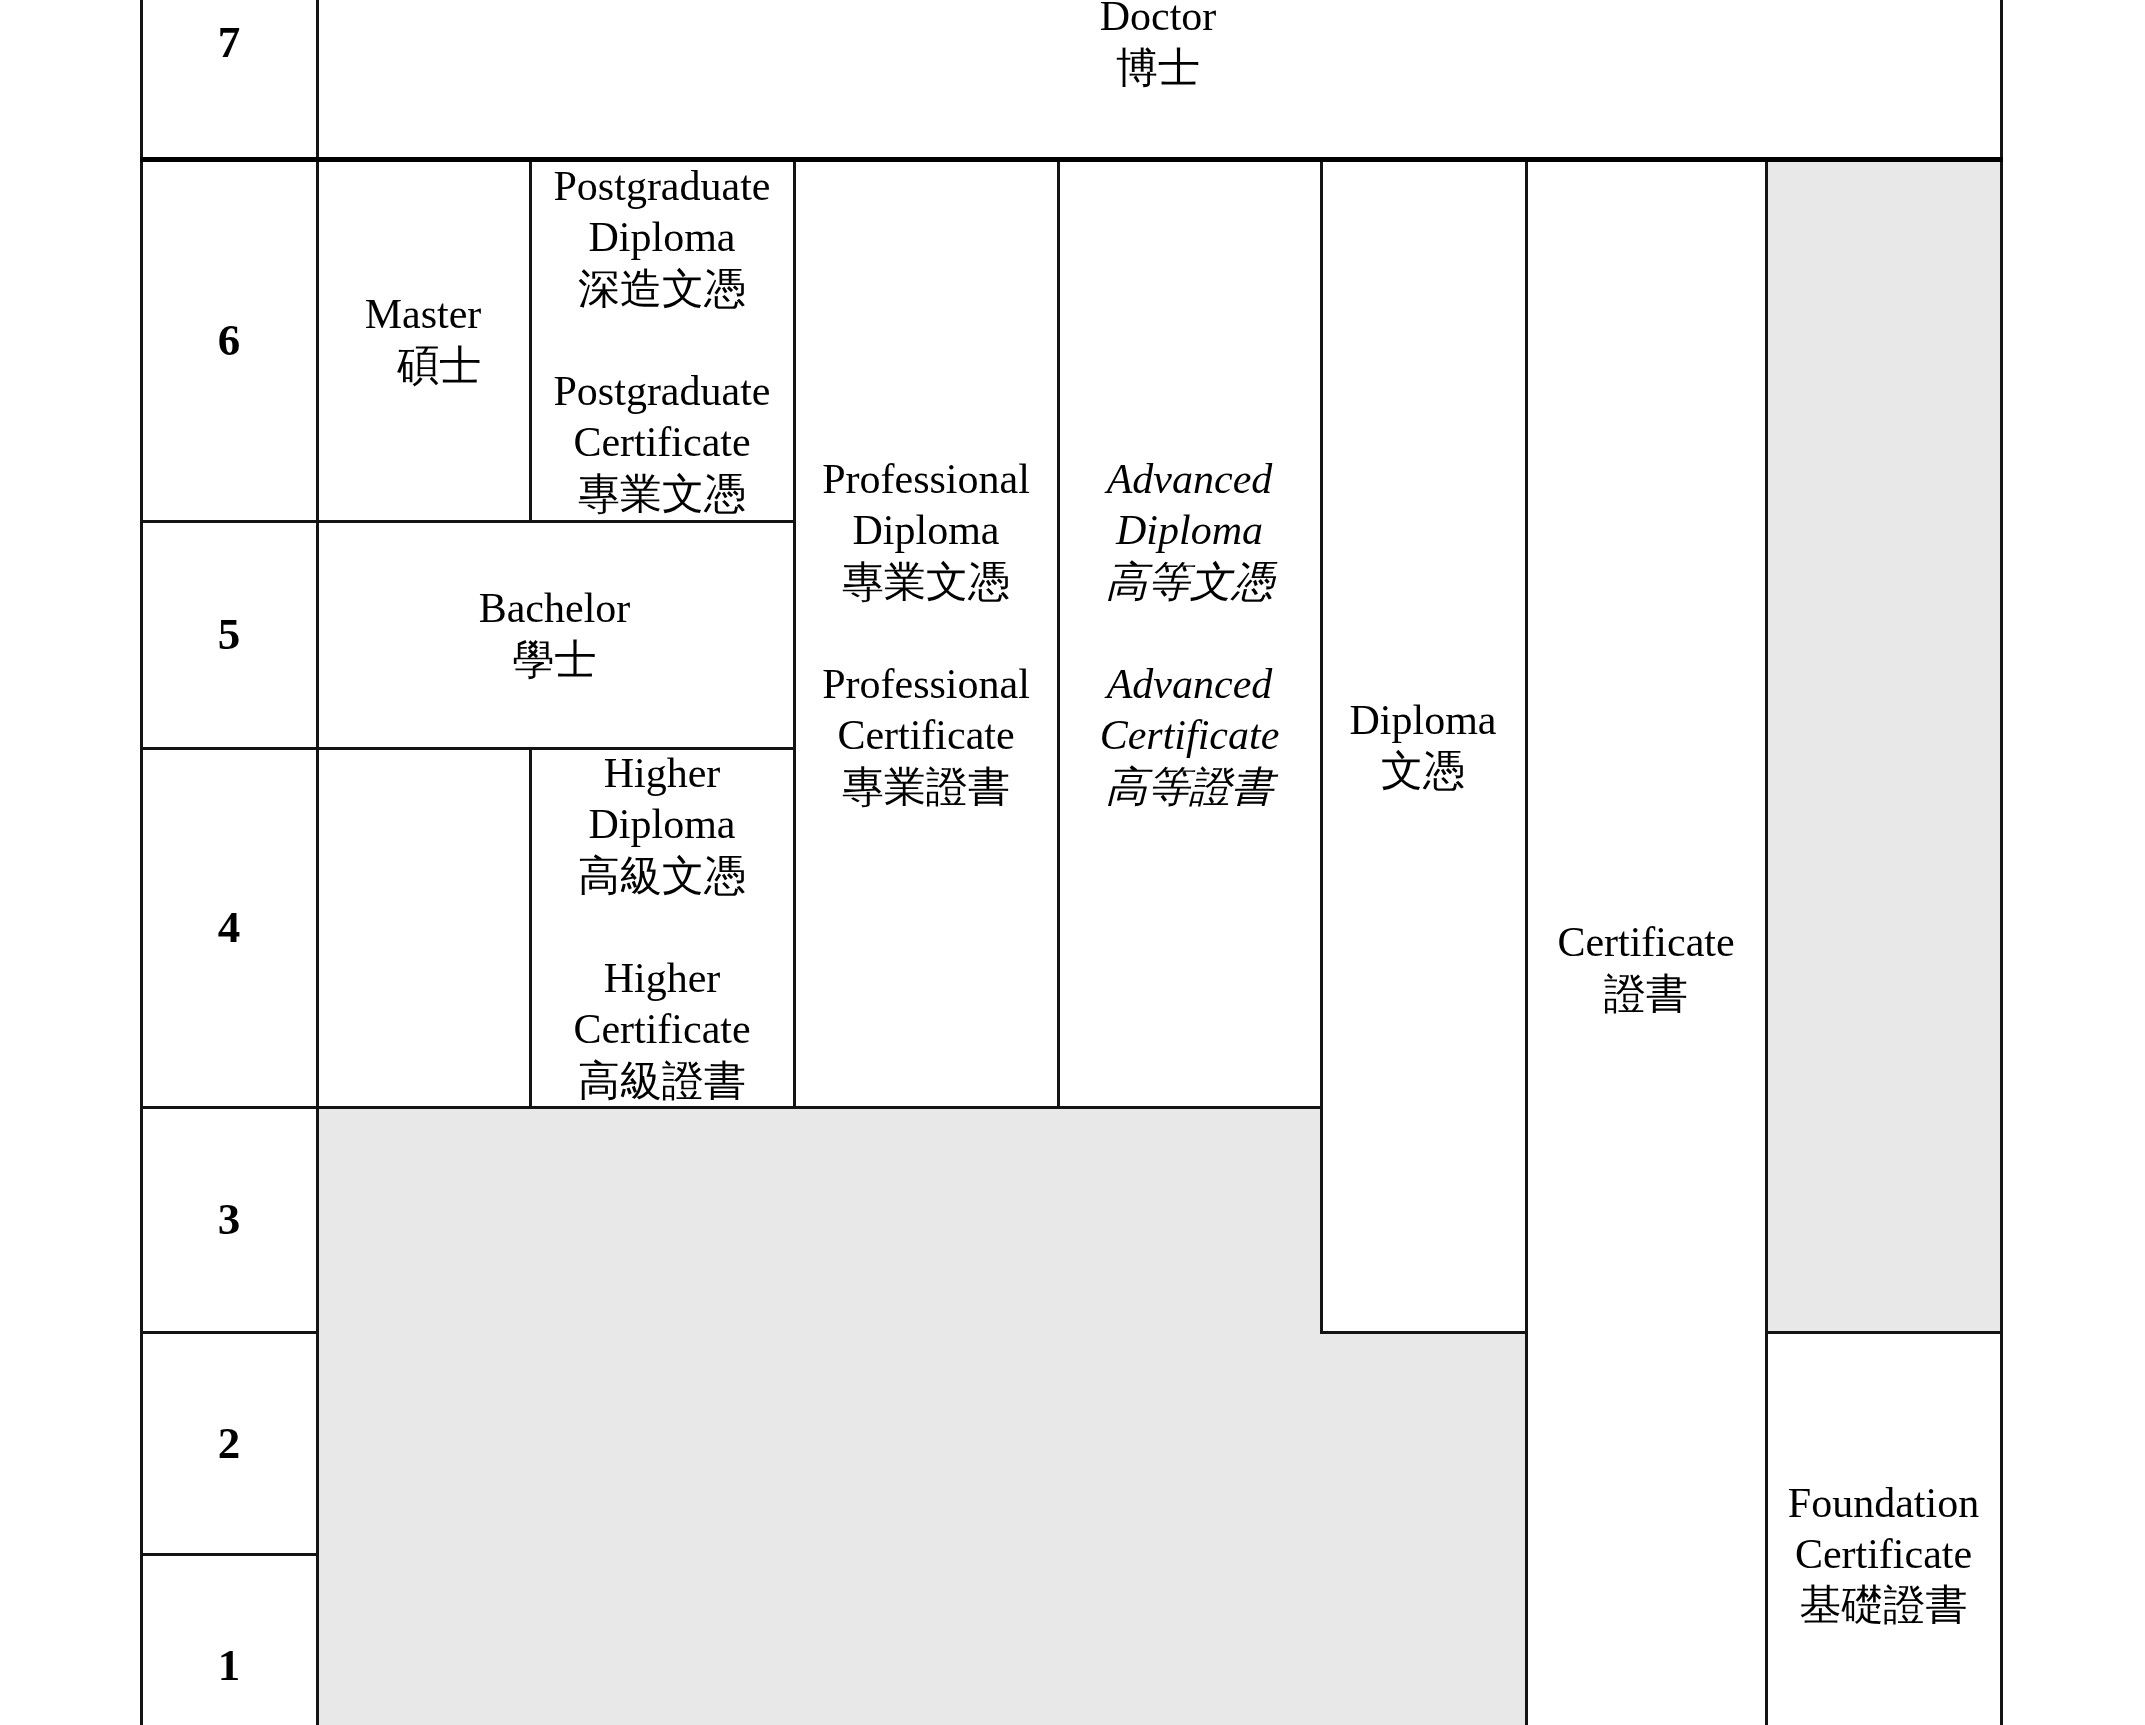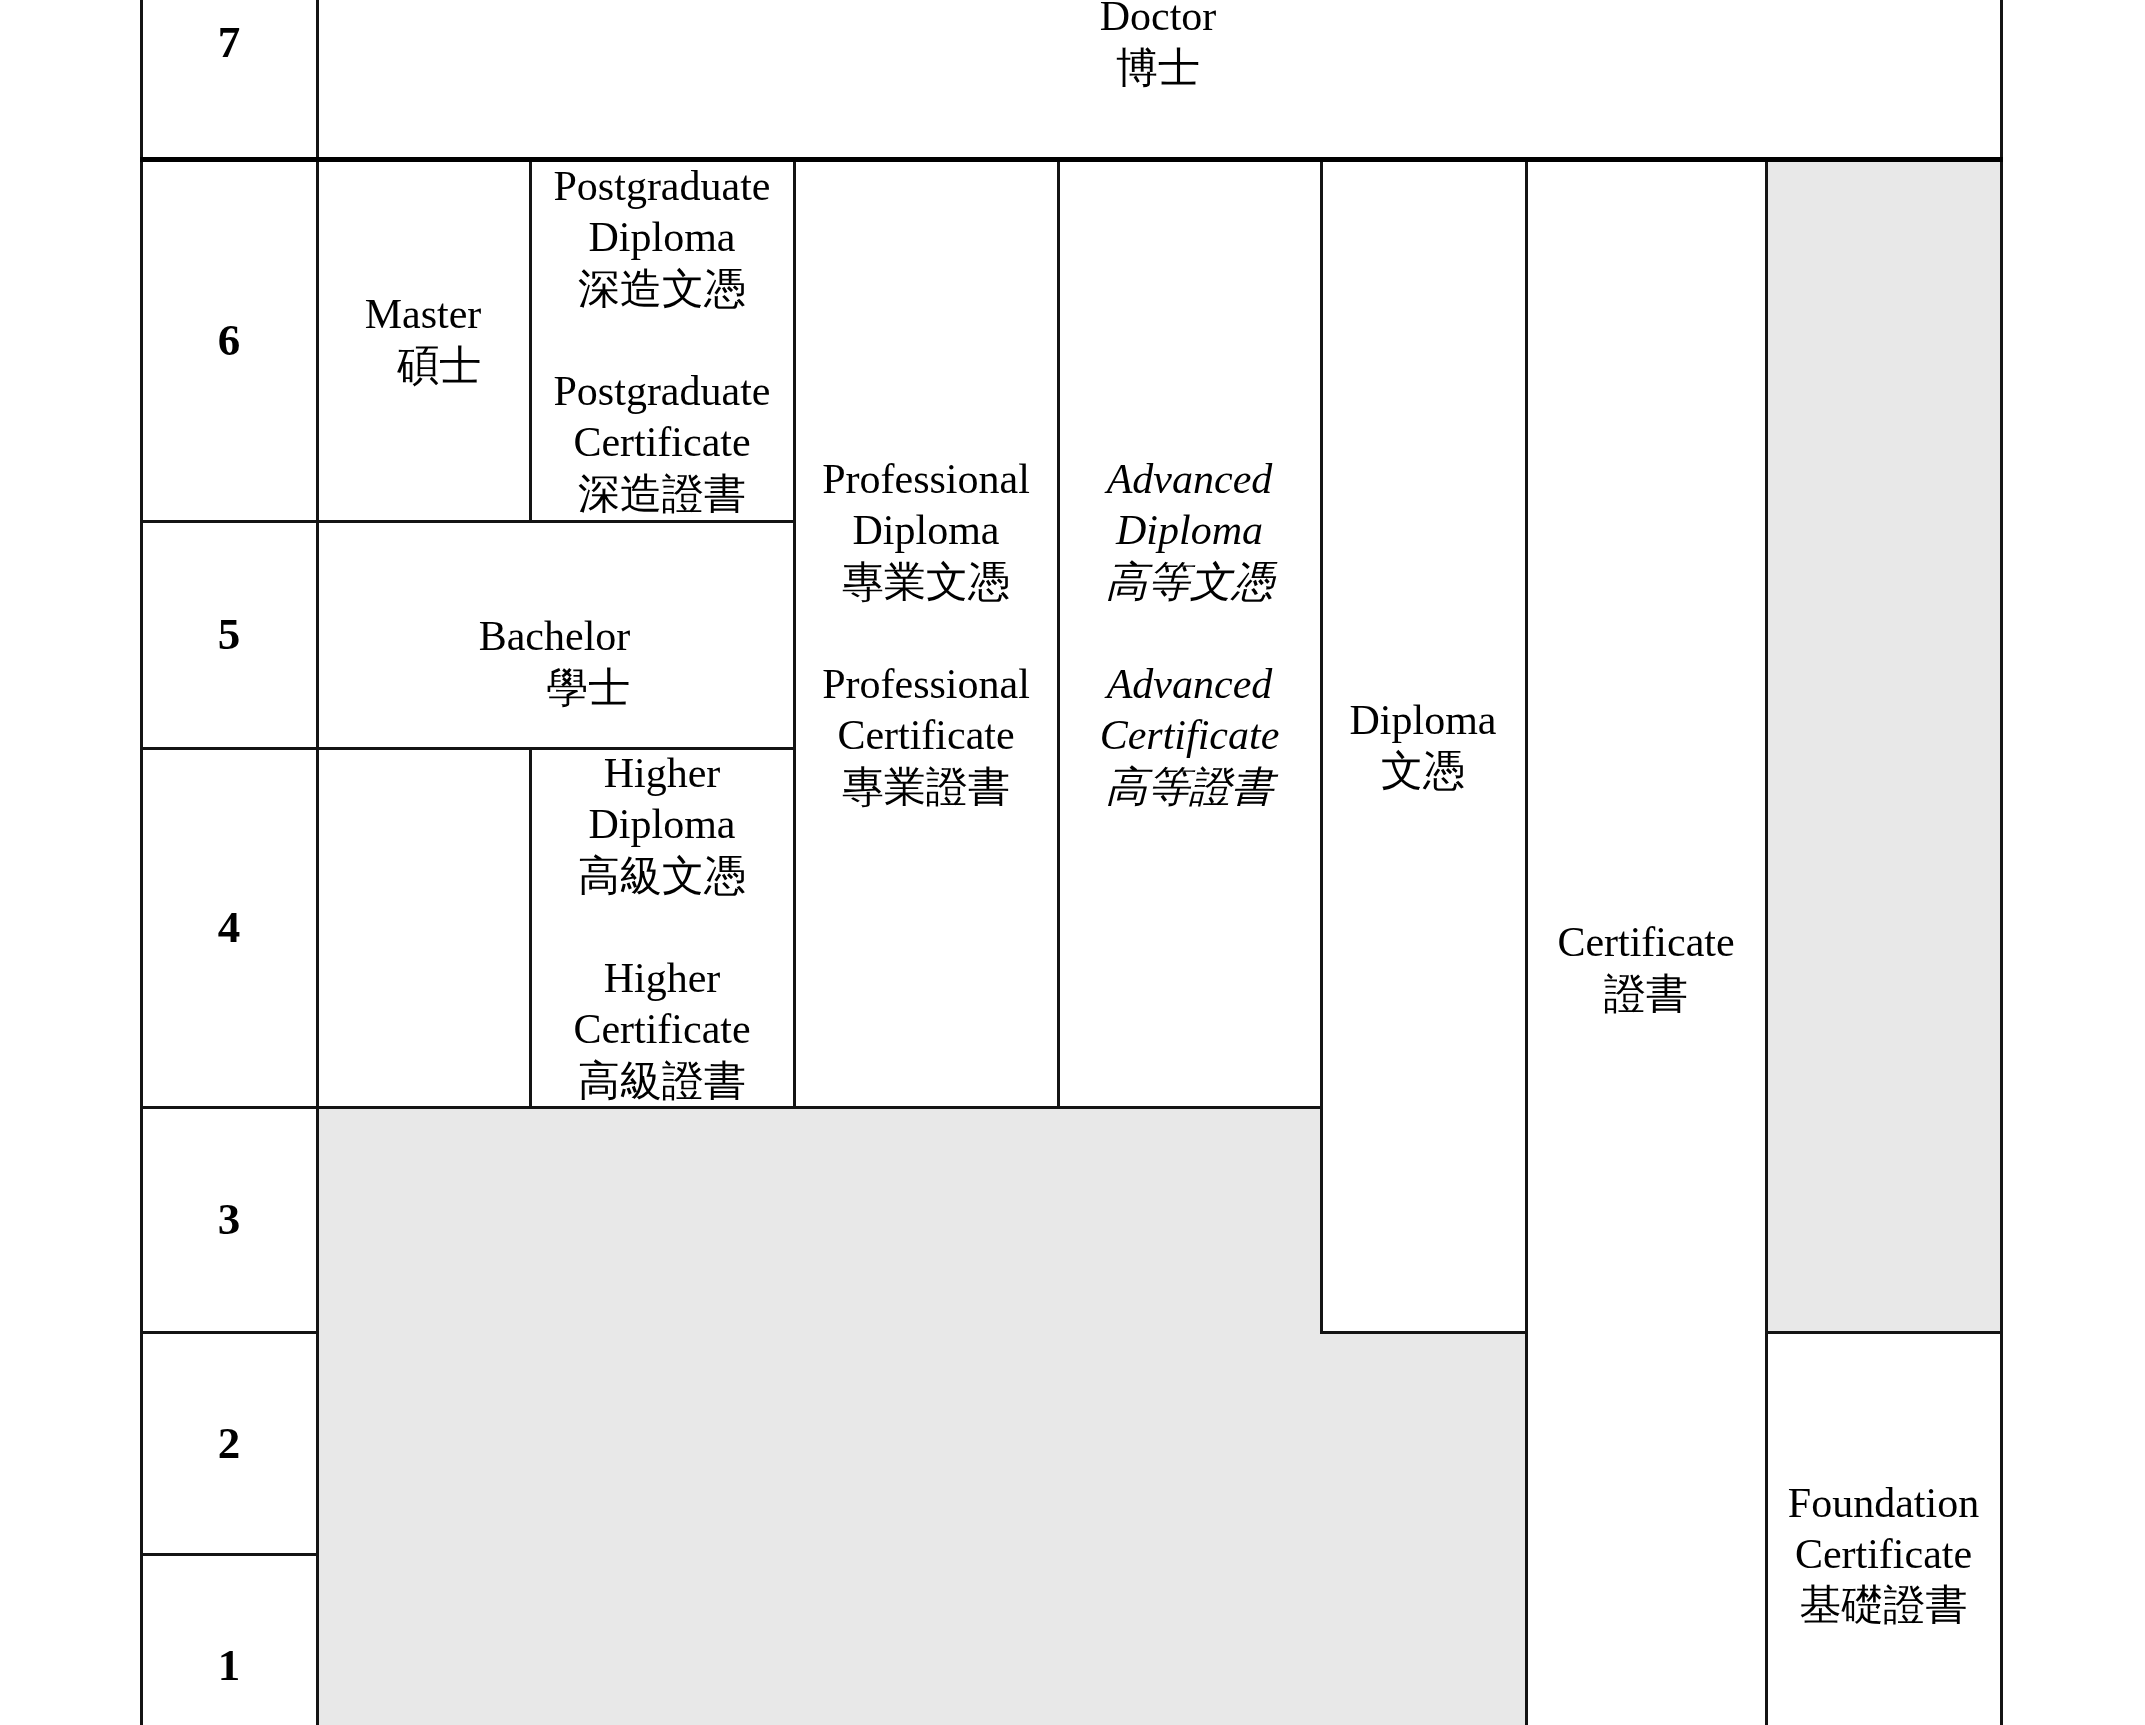--- a/index.html
+++ b/index.html
@@ -50,21 +50,21 @@
   #cell-level-7{left:141px;top:-74px;width:176px;height:233px;}
   #cell-level-6{left:141px;top:160px;width:176px;height:361px;}
   #cell-level-5{left:141px;top:521px;width:176px;height:227px;}
   #cell-level-4{left:141px;top:748px;width:176px;height:359px;}
   #cell-level-3{left:141px;top:1107px;width:176px;height:225px;}
   #cell-level-2{left:141px;top:1332px;width:176px;height:222px;}
   #cell-level-1{left:141px;top:1554px;width:176px;height:223px;}
   #cell-doctor       {left:316px; top:-74px; width:1684px;height:233px;}
   #cell-master       {left:316px; top:160px; width:214px; height:361px;text-align:right;}
   #cell-postgraduate {left:530px; top:160px; width:264px; height:361px;}
-  #cell-bachelor     {left:316px; top:549px; width:477px; height:227px;text-align:right;}
+  #cell-bachelor     {left:316px; top:521px; width:477px; height:227px;}
   #cell-associate    {left:316px; top:748px; width:214px; height:359px;}
   #cell-higher       {left:530px; top:748px; width:264px; height:359px;}
   #cell-professional {left:794px; top:160px; width:264px; height:947px;}
   #cell-advanced     {left:1058px;top:160px; width:263px; height:947px;font-style:italic;}
   #cell-diploma      {left:1320px;top:160px; width:206px; height:1172px;}
   #cell-certificate  {left:1526px;top:160px; width:240px; height:1617px;}
   #cell-foundation   {left:1766px;top:1332px;width:235px; height:445px;}
 </style>
 </head>
 <body>
@@ -106,21 +106,21 @@
   <div id="cell-doctor" class="cell">Doctor
 博士</div>
   <div id="cell-master" class="cell">Master
 碩士</div>
   <div id="cell-postgraduate" class="cell">Postgraduate
 Diploma
 深造文憑
 
 Postgraduate
 Certificate
-深造證書</div>
+專業文憑</div>
   <div id="cell-bachelor" class="cell">Bachelor
 學士</div>
   <div id="cell-higher" class="cell">Higher
 Diploma
 高級文憑
 
 Higher
 Certificate
 高級證書</div>
   <div id="cell-professional" class="cell">Professional

